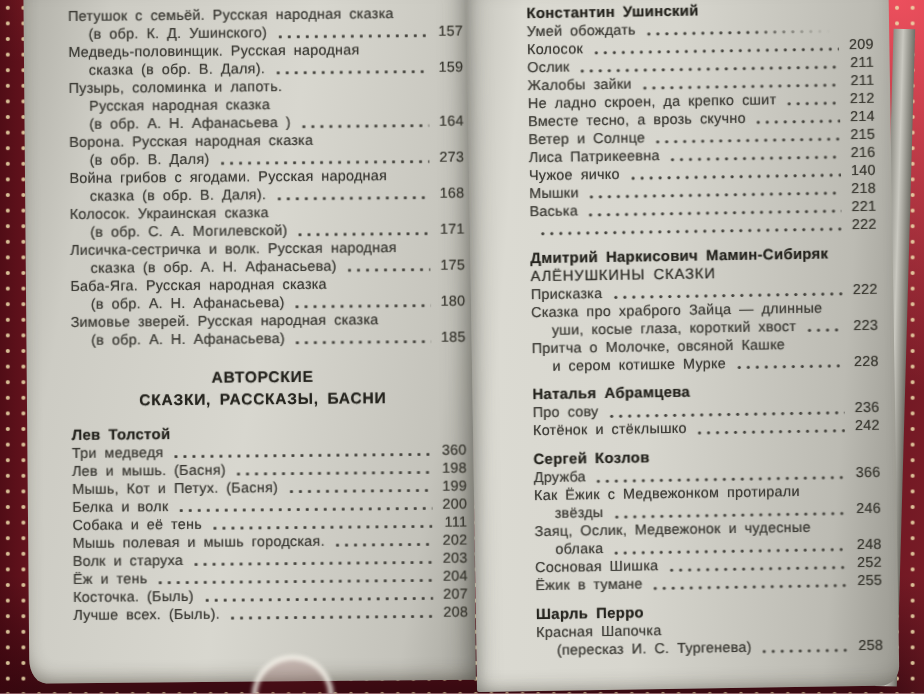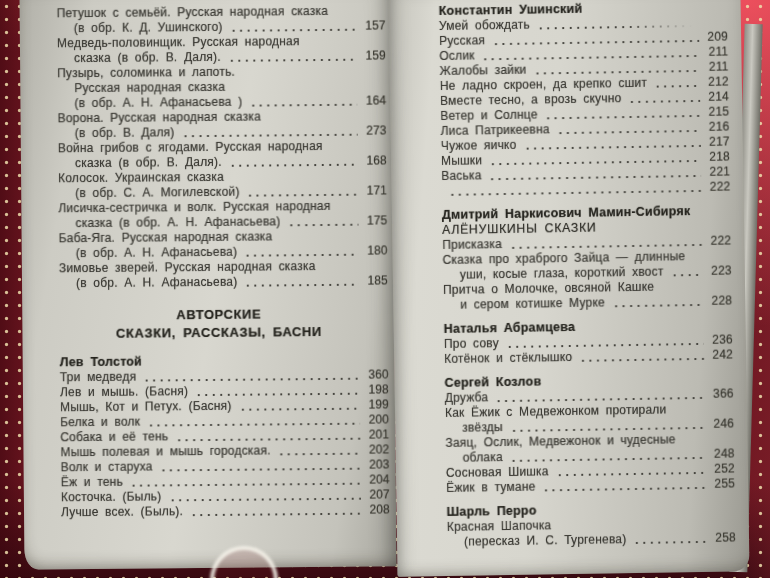--- a/index.html
+++ b/index.html
@@ -180,21 +180,21 @@
             <div class="line">
               <span class="t">Белка и волк</span>
               <span class="dots"></span>
               <span class="pg">200</span>
             </div>
           </div>
           <div class="entry">
             <div class="line">
               <span class="t">Собака и её тень</span>
               <span class="dots"></span>
-              <span class="pg">201</span>
+              <span class="pg">111</span>
             </div>
           </div>
           <div class="entry">
             <div class="line">
               <span class="t">Мышь полевая и мышь городская.</span>
               <span class="dots"></span>
               <span class="pg">202</span>
             </div>
           </div>
           <div class="entry">
@@ -234,21 +234,21 @@
           <div class="author">Константин Ушинский</div>
           <div class="entry">
             <div class="line">
               <span class="t">Умей обождать</span>
               <span class="dots fade"></span>
               <span class="pg"></span>
             </div>
           </div>
           <div class="entry">
             <div class="line">
-              <span class="t">Русская</span>
+              <span class="t">Колосок</span>
               <span class="dots"></span>
               <span class="pg">209</span>
             </div>
           </div>
           <div class="entry">
             <div class="line">
               <span class="t">Ослик</span>
               <span class="dots"></span>
               <span class="pg">211</span>
             </div>
@@ -285,21 +285,21 @@
             <div class="line">
               <span class="t">Лиса Патрикеевна</span>
               <span class="dots"></span>
               <span class="pg">216</span>
             </div>
           </div>
           <div class="entry">
             <div class="line">
               <span class="t">Чужое яичко</span>
               <span class="dots"></span>
-              <span class="pg">217</span>
+              <span class="pg">140</span>
             </div>
           </div>
           <div class="entry">
             <div class="line">
               <span class="t">Мышки</span>
               <span class="dots"></span>
               <span class="pg">218</span>
             </div>
           </div>
           <div class="entry">

